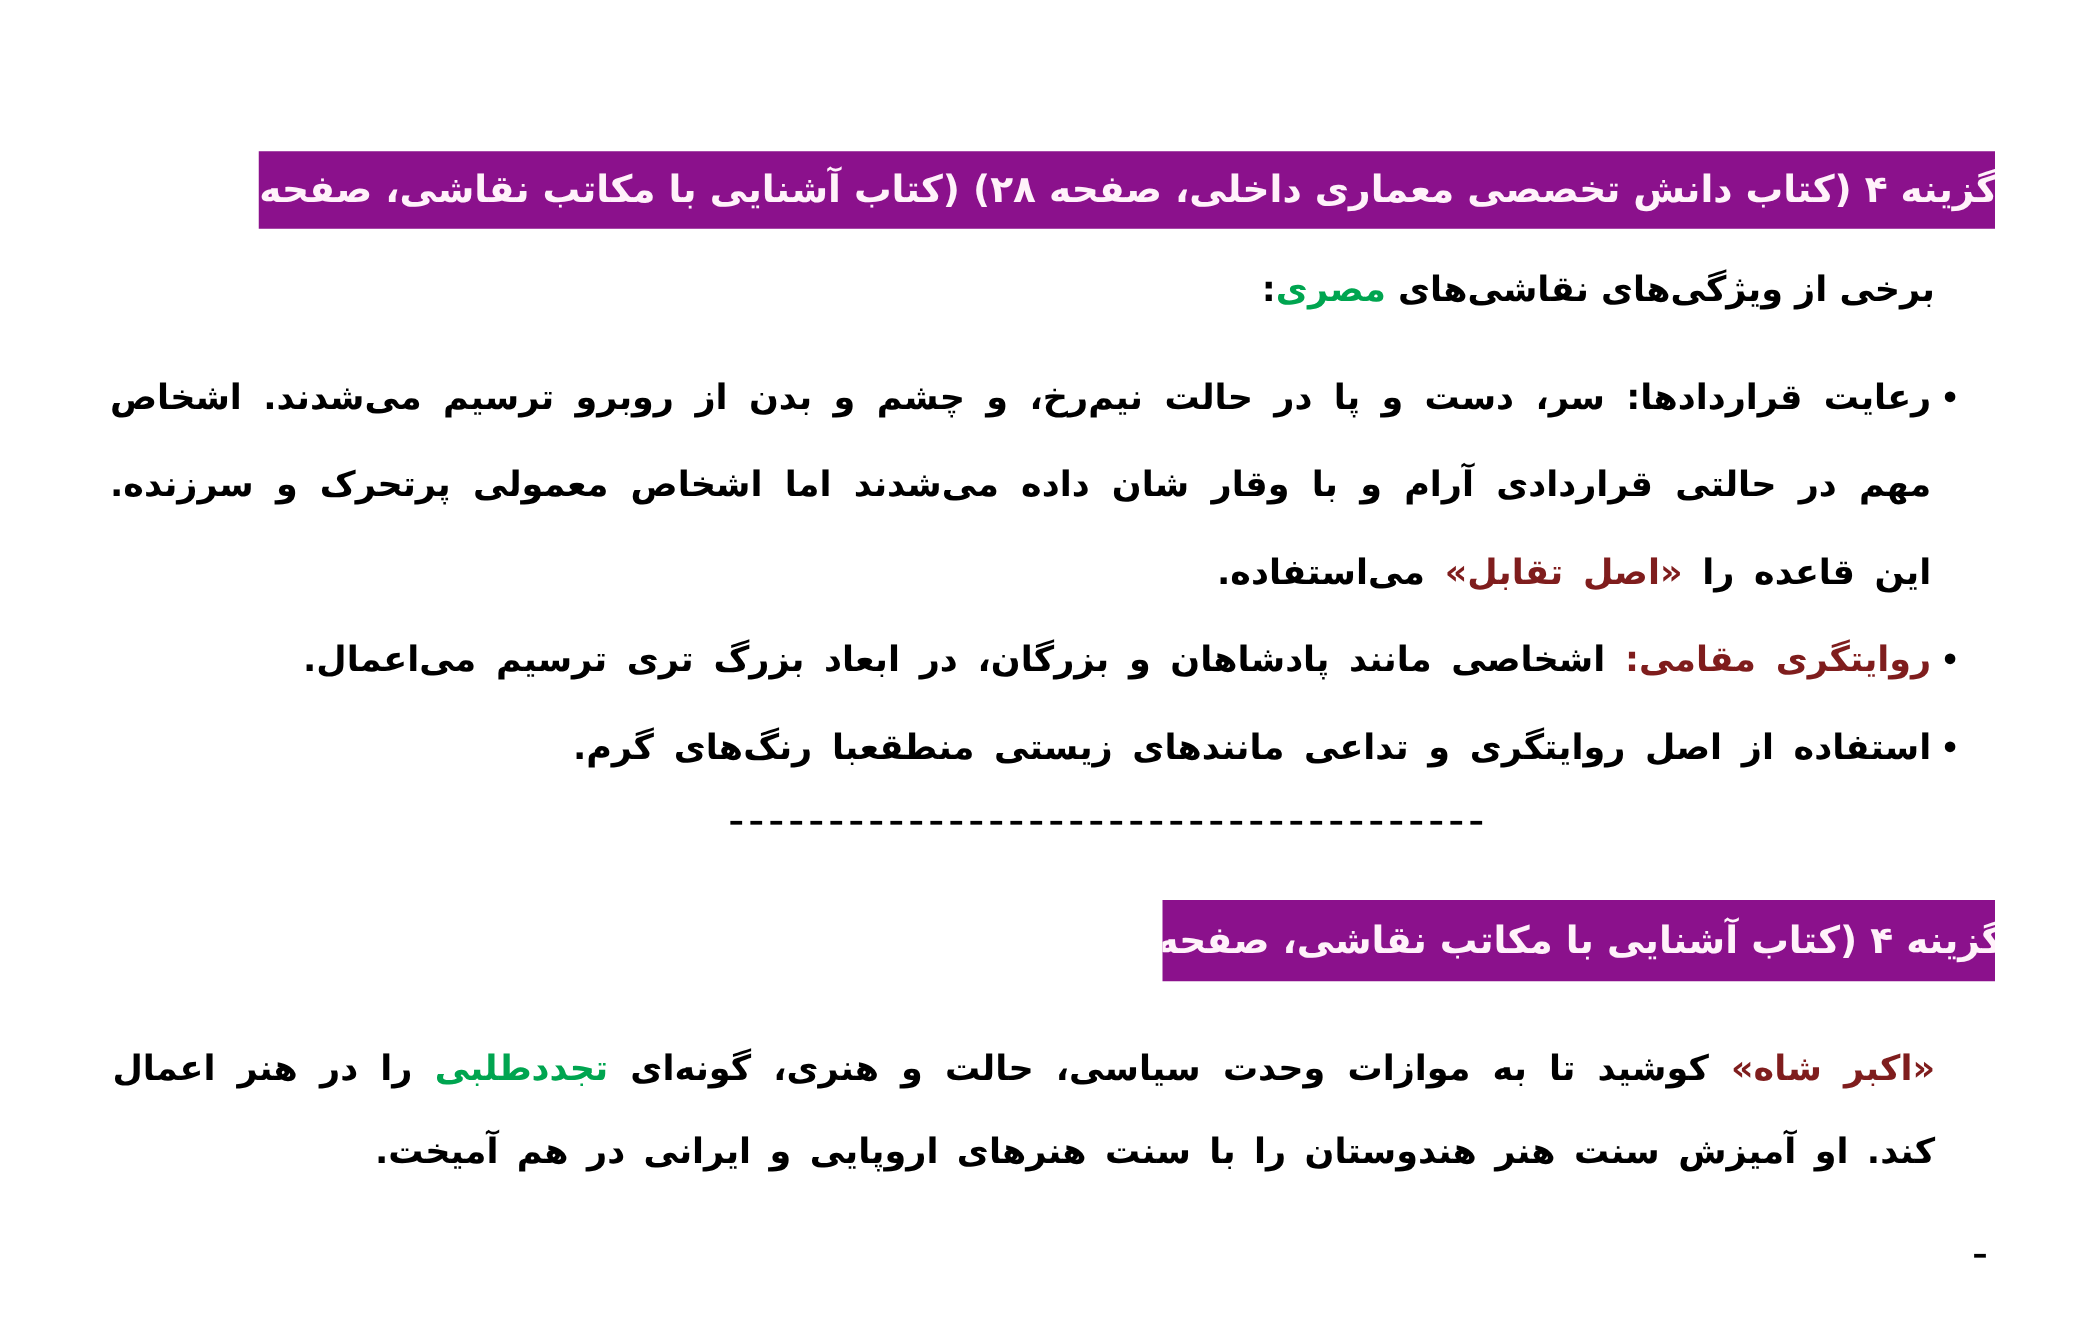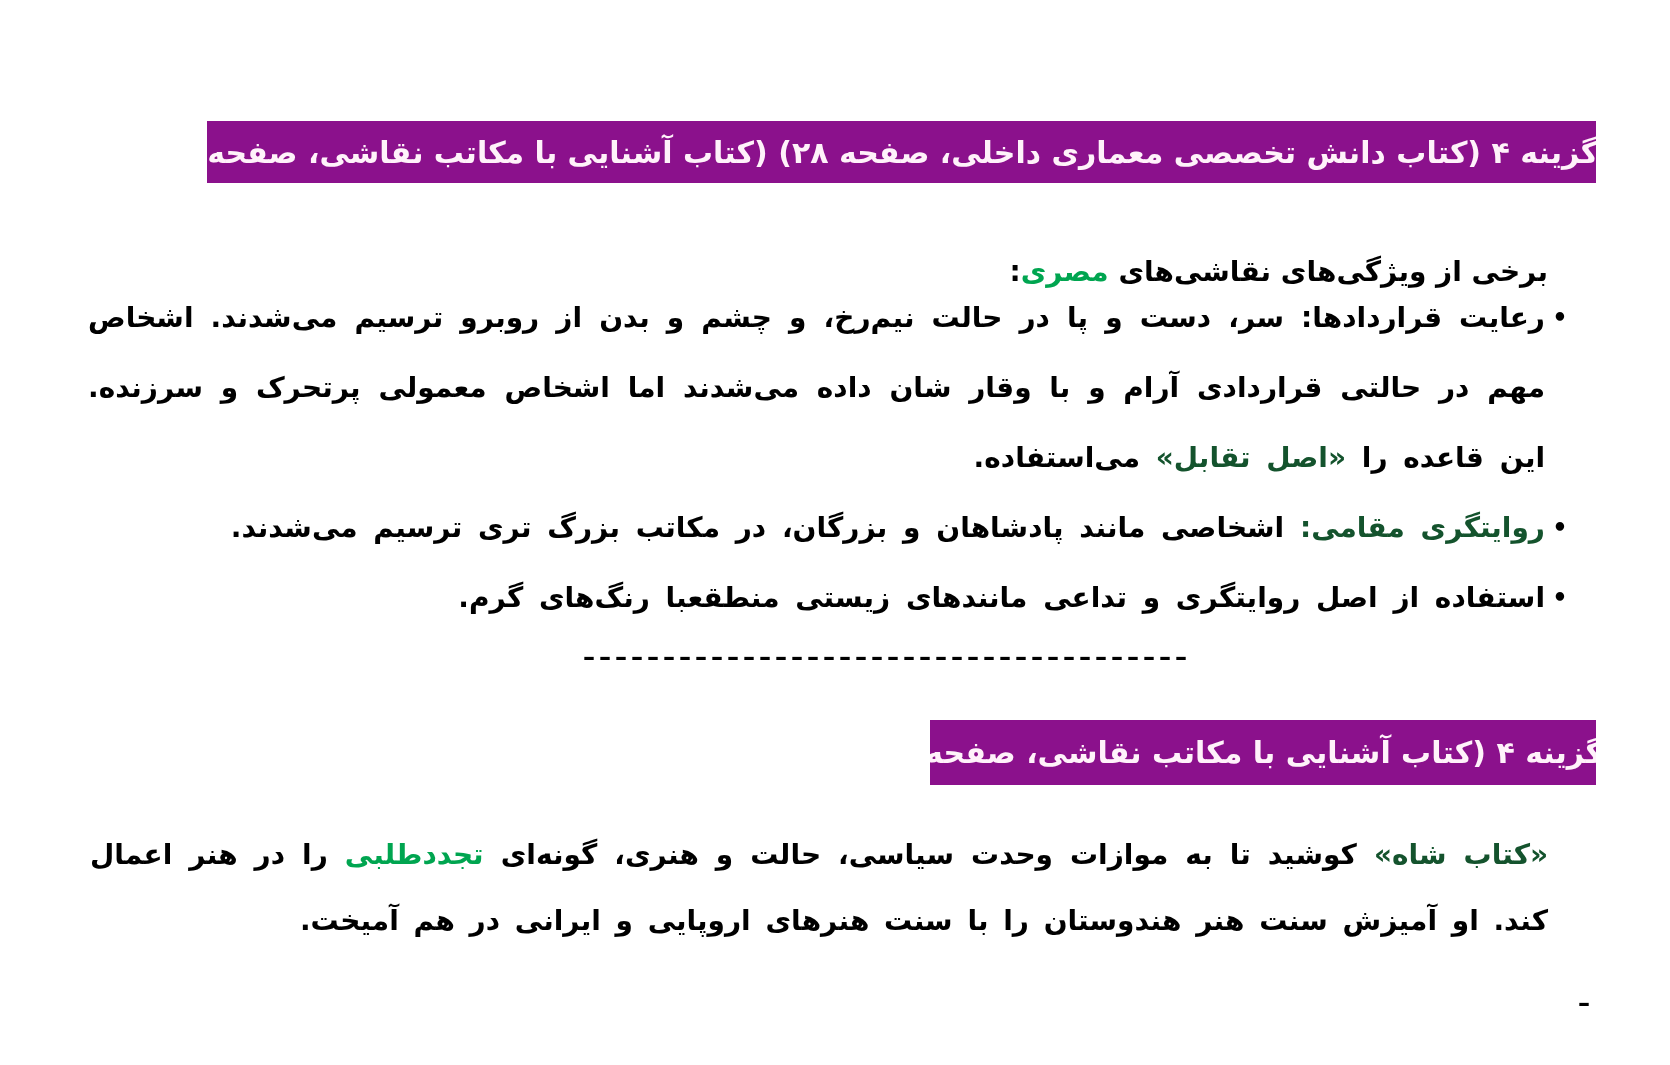--- a/index.html
+++ b/index.html
@@ -11,36 +11,35 @@
   .header-box{
     position:absolute;background:#8B118C;color:#FFF2FA;
     display:flex;align-items:center;justify-content:center;
     font-size:30px;white-space:nowrap;overflow:hidden;
   }
   #header-q29{left:207px;top:121px;width:1389px;height:62px;}
   #header-q38{left:930px;top:720px;width:666px;height:65px;}
   .intro-line{
     position:absolute;top:212px;right:122px;font-size:28px;line-height:40px;
     white-space:nowrap;
-    margin-top:40px;
   }
   .bullet-list{
     position:absolute;top:283px;right:95px;left:88px;
     margin:0;padding:0;list-style:none;
   }
   .bullet-item{display:flex;direction:rtl;align-items:flex-start;}
   .bullet-marker{
     flex:0 0 30px;text-align:center;font-size:24px;line-height:70px;
     color:#000;
   }
   .bullet-text{
     flex:1 1 auto;font-size:28px;line-height:70px;
     text-align:justify;word-spacing:6px;
   }
-  .run-red{color:#14532d;}
+  .run-red{color:#7f1d1d;}
   .run-green{color:#00A550;}
   .dashed-separator{
     position:absolute;top:645px;left:583px;width:625px;height:32px;
     overflow:hidden;direction:ltr;font-size:24px;letter-spacing:4px;
     line-height:24px;color:#000;white-space:nowrap;
   }
   .closing-paragraph{
     position:absolute;top:822px;right:122px;left:90px;
     font-size:28px;line-height:66px;text-align:justify;word-spacing:5px;
   }
@@ -61,32 +60,32 @@
 <ul class="bullet-list">
   <li class="bullet-item">
     <span class="bullet-marker">•</span>
     <div class="bullet-text">
       <span>رعایت قراردادها: سر، دست و پا در حالت نیم‌رخ، و چشم و بدن از روبرو ترسیم می‌شدند. اشخاص مهم در حالتی قراردادی آرام و با وقار شان داده می‌شدند اما اشخاص معمولی پرتحرک و سرزنده. این قاعده را </span><span class="run-red">«اصل تقابل»</span><span> می‌استفاده.</span>
     </div>
   </li>
   <li class="bullet-item">
     <span class="bullet-marker">•</span>
     <div class="bullet-text">
-      <span class="run-red">روایتگری مقامی:</span><span> اشخاصی مانند پادشاهان و بزرگان، در مکاتب بزرگ تری ترسیم می‌شدند.</span>
+      <span class="run-red">روایتگری مقامی:</span><span> اشخاصی مانند پادشاهان و بزرگان، در ابعاد بزرگ تری ترسیم می‌اعمال.</span>
     </div>
   </li>
   <li class="bullet-item">
     <span class="bullet-marker">•</span>
     <div class="bullet-text">
       <span>استفاده از اصل روایتگری و تداعی مانند‌های زیستی منطقعبا رنگ‌های گرم.</span>
     </div>
   </li>
 </ul>
 
 <div class="dashed-separator">––––––––––––––––––––––––––––––––––––––</div>
 
 <div id="header-q38" class="header-box">۳۸. گزینه ۴ (کتاب آشنایی با مکاتب نقاشی، صفحه ۹۱)</div>
 
 <div class="closing-paragraph">
-  <span class="run-red">«کتاب شاه»</span><span> کوشید تا به موازات وحدت سیاسی، حالت و هنری، گونه‌ای </span><span class="run-green">تجددطلبی</span><span> را در هنر اعمال کند. او آمیزش سنت هنر هندوستان را با سنت هنرهای اروپایی و ایرانی در هم آمیخت.</span>
+  <span class="run-red">«اکبر شاه»</span><span> کوشید تا به موازات وحدت سیاسی، حالت و هنری، گونه‌ای </span><span class="run-green">تجددطلبی</span><span> را در هنر اعمال کند. او آمیزش سنت هنر هندوستان را با سنت هنرهای اروپایی و ایرانی در هم آمیخت.</span>
 </div>
 
 <div class="bottom-dash">–</div>
 
 </body></html>

